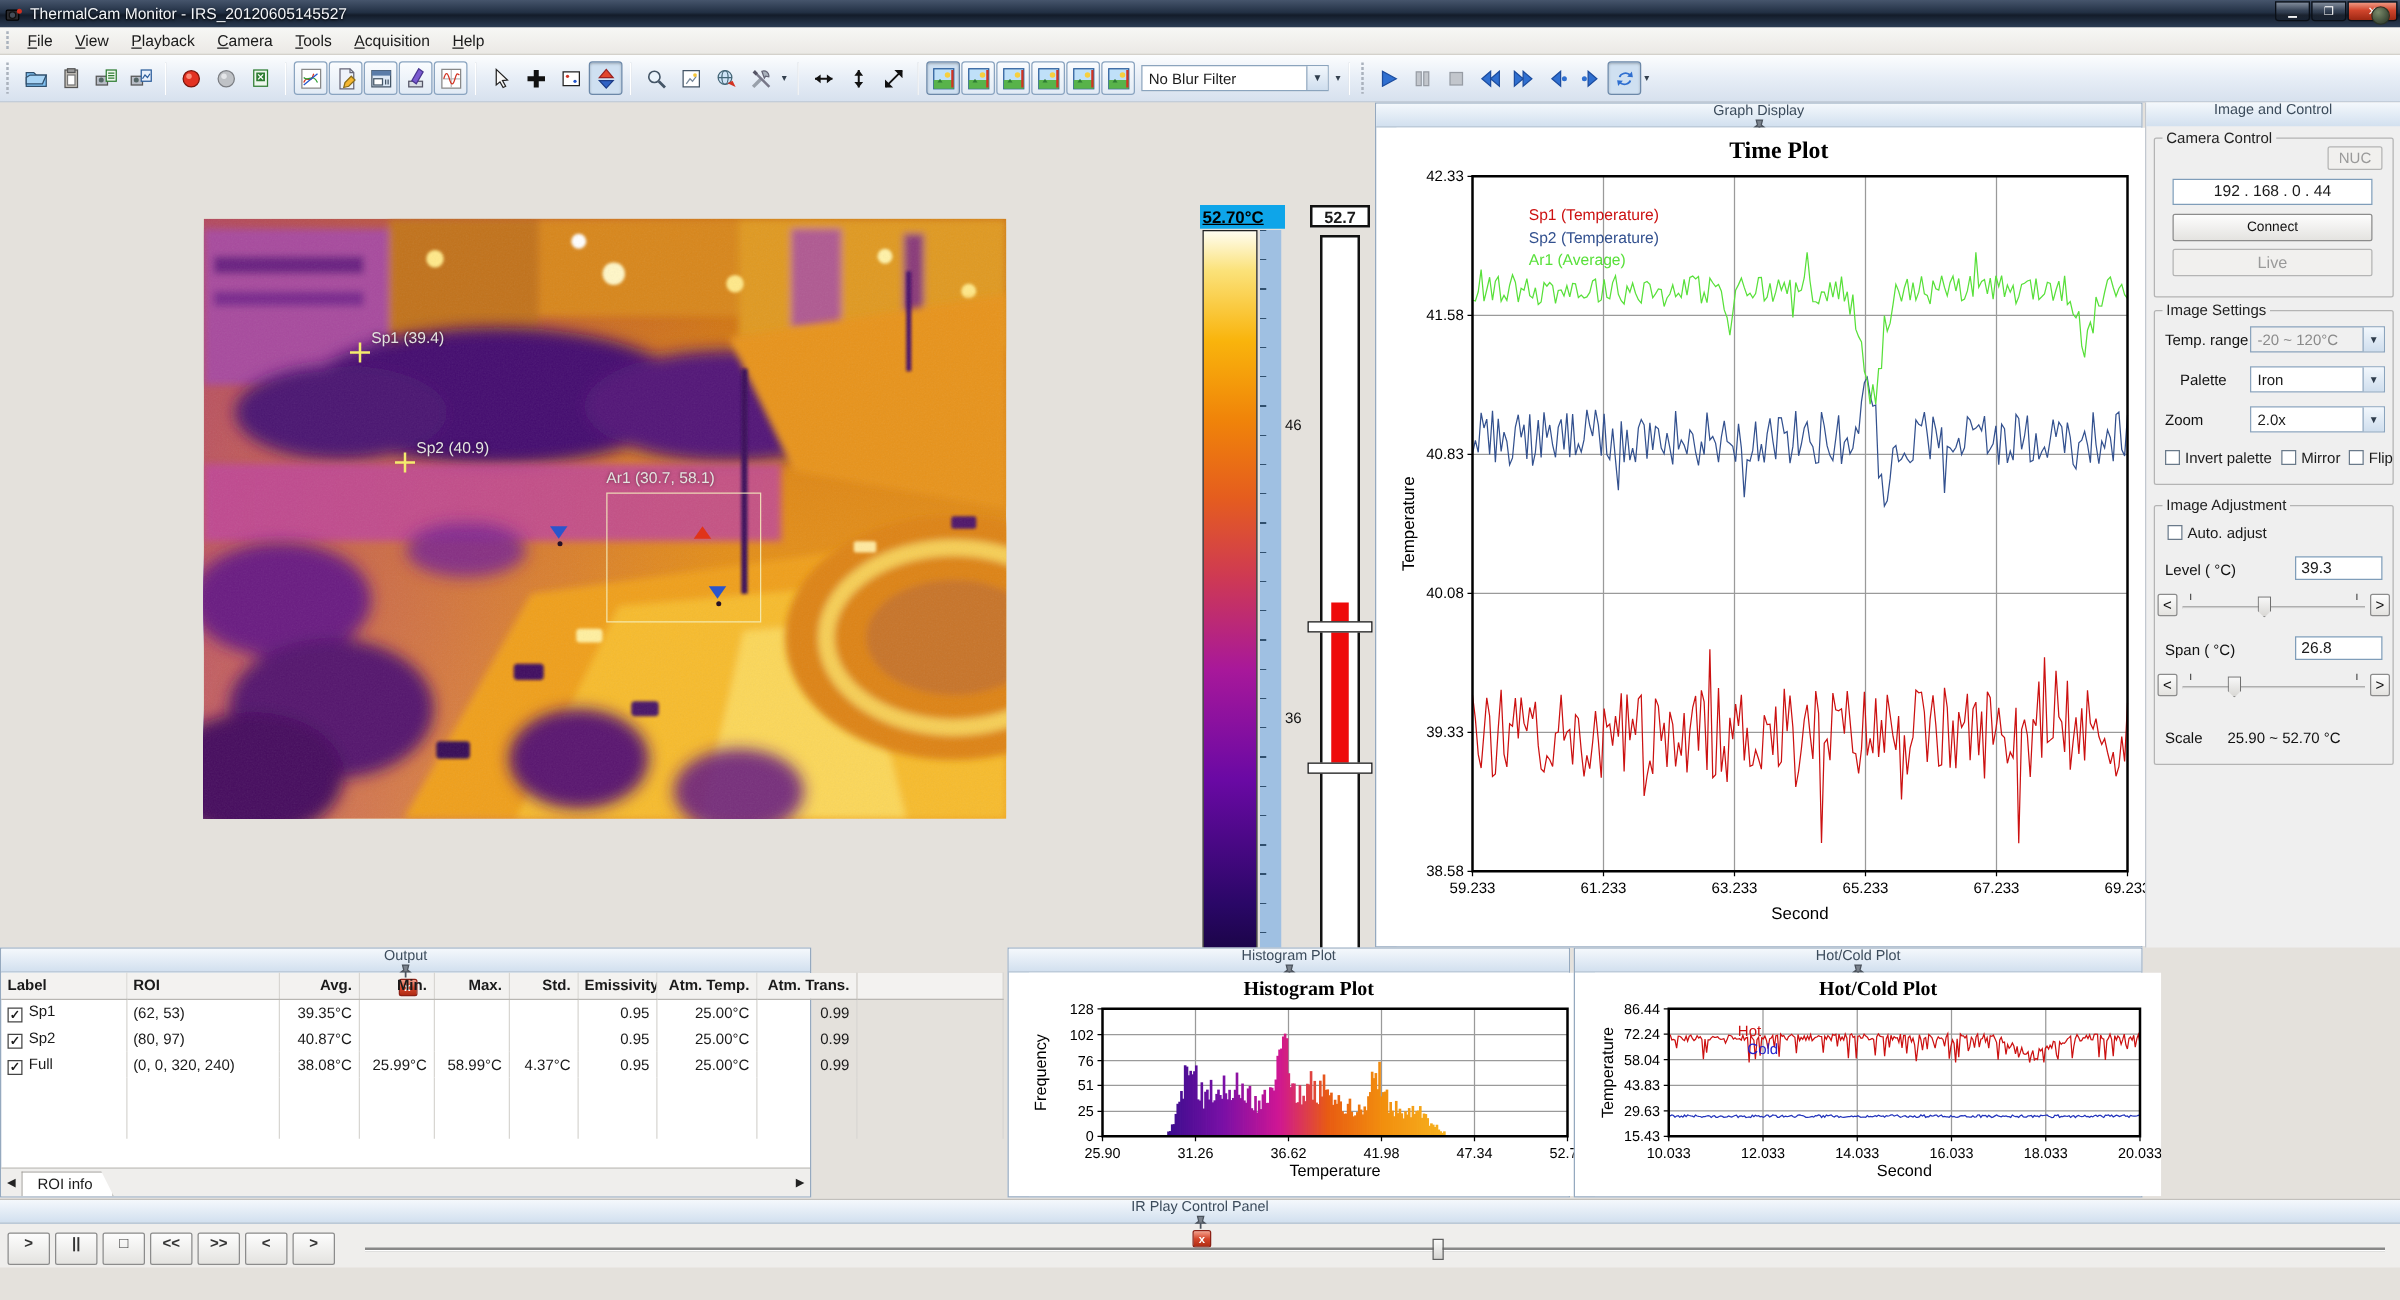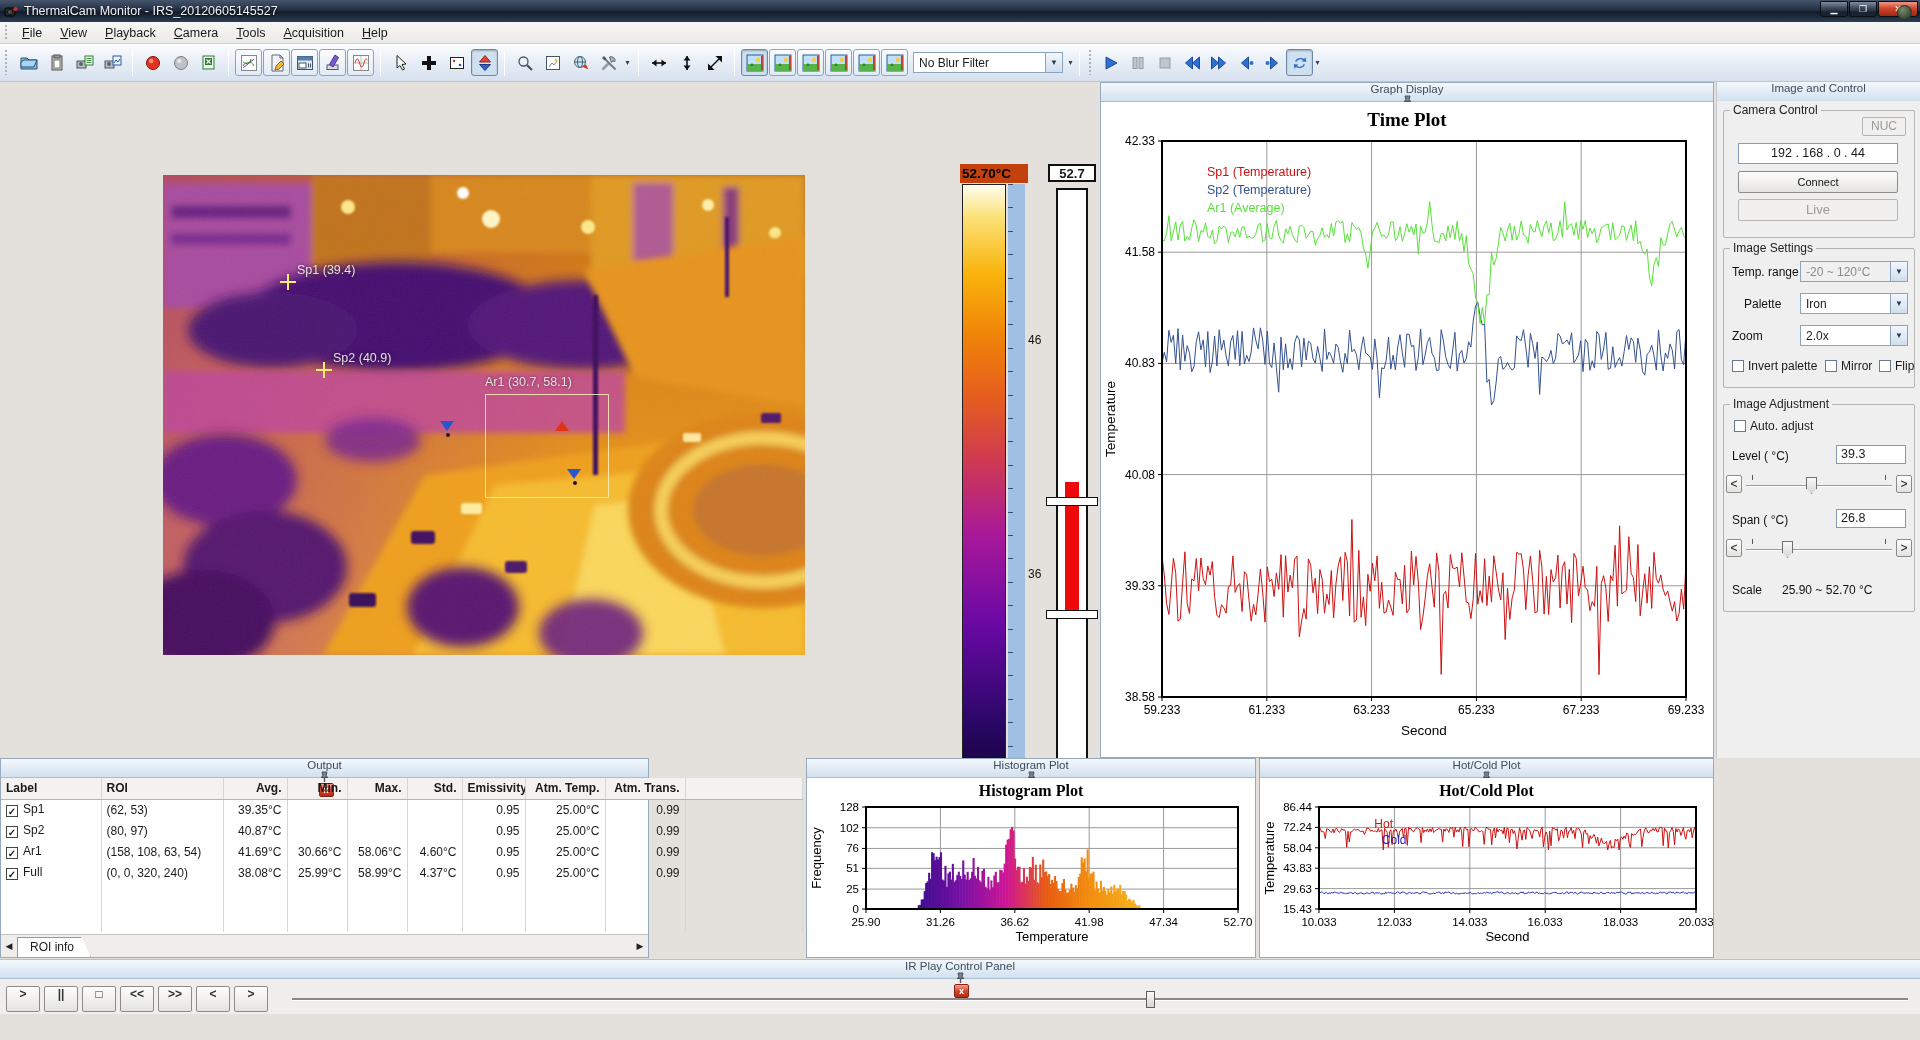--- a/index.html
+++ b/index.html
@@ -61,22 +61,22 @@
   .cross{position:absolute;width:16px;height:16px;}
   .cross:before,.cross:after{content:"";position:absolute;background:#f4ec6e;}
   .cross:before{left:7px;top:0;width:2px;height:16px;}
   .cross:after{left:0;top:7px;width:16px;height:2px;}
   .roi-rect{position:absolute;border:1px solid rgba(244,240,190,.85);}
   .tri{position:absolute;width:0;height:0;}
   .tri.down{border-left:7px solid transparent;border-right:7px solid transparent;border-top:10px solid #2a55cc;}
   .tri.up{border-left:7px solid transparent;border-right:7px solid transparent;border-bottom:10px solid #e03418;}
   .dot{position:absolute;width:4px;height:4px;border-radius:50%;background:#241028;}
   
-  .cb-label{position:absolute;background:#c2410c;color:#000;font-weight:bold;font-size:13.5px;
-    display:flex;align-items:center;padding-left:2px;}
+  .cb-label{position:absolute;background:#0ea5e9;color:#000;font-weight:bold;font-size:13.5px;
+    display:flex;align-items:center;padding-left:2px;text-decoration:underline;}
   #cb-grad{position:absolute;left:962px;top:184px;width:44px;height:628px;border:1px solid #222;
     background:linear-gradient(to top,#06001c,#2a0767 14%,#6a09a4 30%,#a8189a 44%,#cf3a52 56%,#e55d1e 66%,#f08409 76%,#f9b40c 86%,#fbe27a 95%,#fffdf0);}
   #cb-ruler{position:absolute;left:1008px;top:184px;width:17px;height:628px;background:#9fc0e2;
     background-image:repeating-linear-gradient(to bottom,#31506e 0 1px,transparent 1px 23.4px);
     background-size:5px 100%;background-repeat:no-repeat;}
   .cb-tick-label{position:absolute;font-size:12px;color:#111;}
   .cb-val{position:absolute;width:48px;height:18px;border:2px solid #111;background:#fff;
     font-weight:bold;font-size:13px;text-align:center;line-height:15px;}
   #cb-track{position:absolute;left:1056px;top:188px;width:32px;height:622px;border:2px solid #111;background:#fff;}
   #cb-redbar{position:absolute;left:7px;top:292px;width:14px;height:135px;background:#ee0a0a;}
@@ -123,21 +123,21 @@
   #play-slider-handle{position:absolute;left:1146px;top:31px;width:9px;height:17px;
     background:linear-gradient(#fafafa,#d6d5d2);border:1px solid #606060;cursor:ew-resize;}
   
   #statusbar{position:absolute;left:0;top:1014px;width:1920px;height:26px;
     background:linear-gradient(#f8f7f6,#e6e3df);border-top:1px solid #c8c6c2;display:flex;align-items:center;}
   .status-cell{height:100%;display:flex;align-items:center;padding:0 8px;border-right:1px solid #c9c7c3;
     box-shadow:1px 0 0 #fff;font-size:12px;white-space:nowrap;}
   #status-indicator{position:absolute;right:8px;top:5px;width:15px;height:15px;border-radius:50%;
     background:radial-gradient(circle at 35% 30%,#7a8a6a,#3c4a38 70%);border:1px solid #2a3326;}
   
-  .chart-mount{position:absolute;}
+  .chart-mount{position:absolute;margin-left:16px;}
   .chart-mount svg{display:block;}
 </style>
 </head>
 <body>
 
 <div id="app">
 
   <div class="titlebar">
     <span style="display:inline-flex;">
       <svg width="14" height="14" viewBox="0 0 14 14">
@@ -763,32 +763,20 @@
             <td class="">0.99</td>
             <td></td>
           </tr>
           <tr>
             <td class="l"><span class="row-chk">✓</span><span>Sp2</span></td>
             <td class="l">(80, 97)</td>
             <td class="">40.87°C</td>
             <td class=""></td>
             <td class=""></td>
             <td class=""></td>
-            <td class="">0.95</td>
-            <td class="">25.00°C</td>
-            <td class="">0.99</td>
-            <td></td>
-          </tr>
-          <tr>
-            <td class="l"><span class="row-chk">✓</span><span>Ar1</span></td>
-            <td class="l">(158, 108, 63, 54)</td>
-            <td class="">41.69°C</td>
-            <td class="">30.66°C</td>
-            <td class="">58.06°C</td>
-            <td class="">4.60°C</td>
             <td class="">0.95</td>
             <td class="">25.00°C</td>
             <td class="">0.99</td>
             <td></td>
           </tr>
           <tr>
             <td class="l"><span class="row-chk">✓</span><span>Full</span></td>
             <td class="l">(0, 0, 320, 240)</td>
             <td class="">38.08°C</td>
             <td class="">25.99°C</td>

